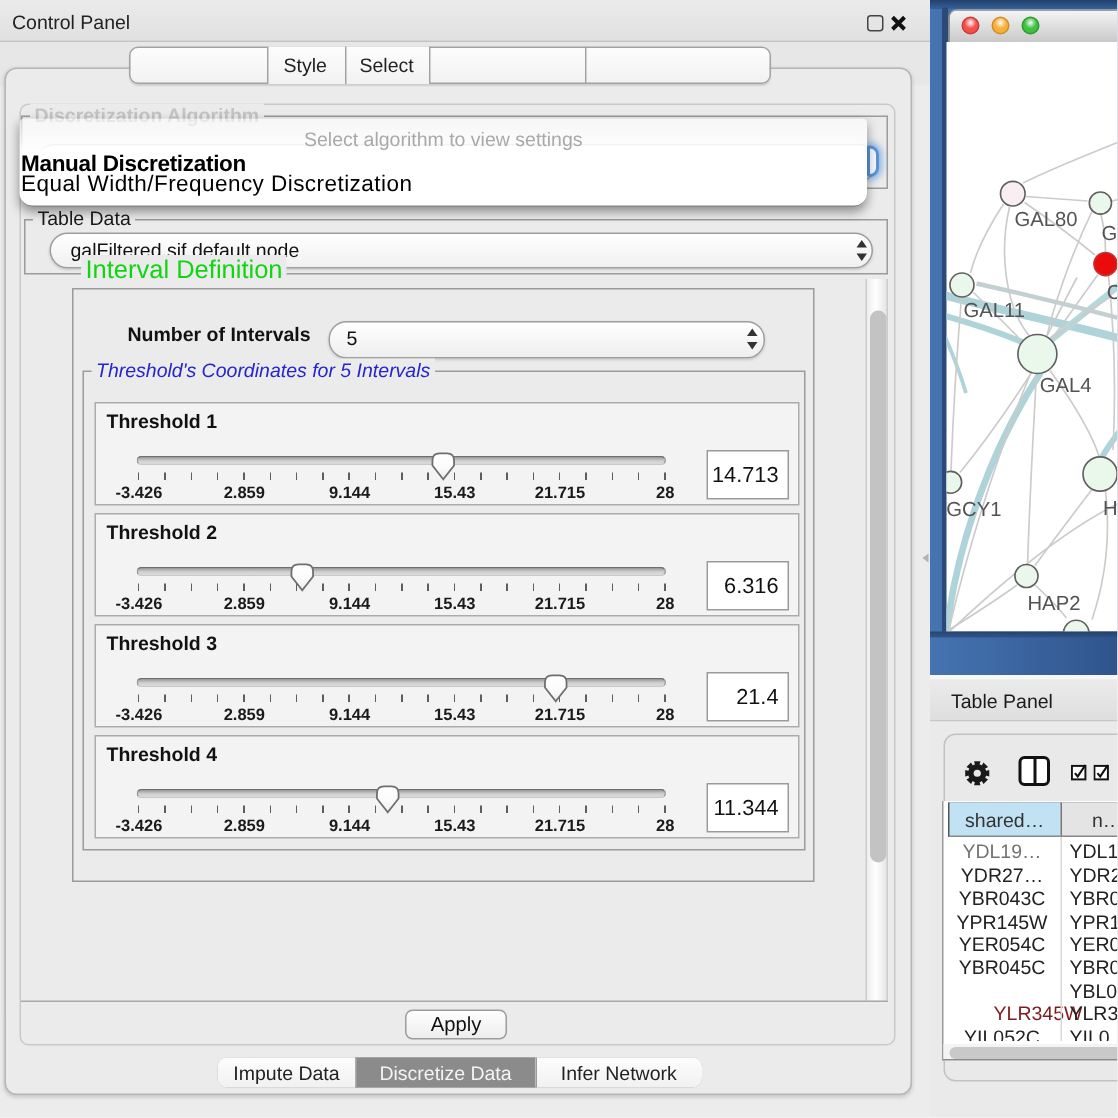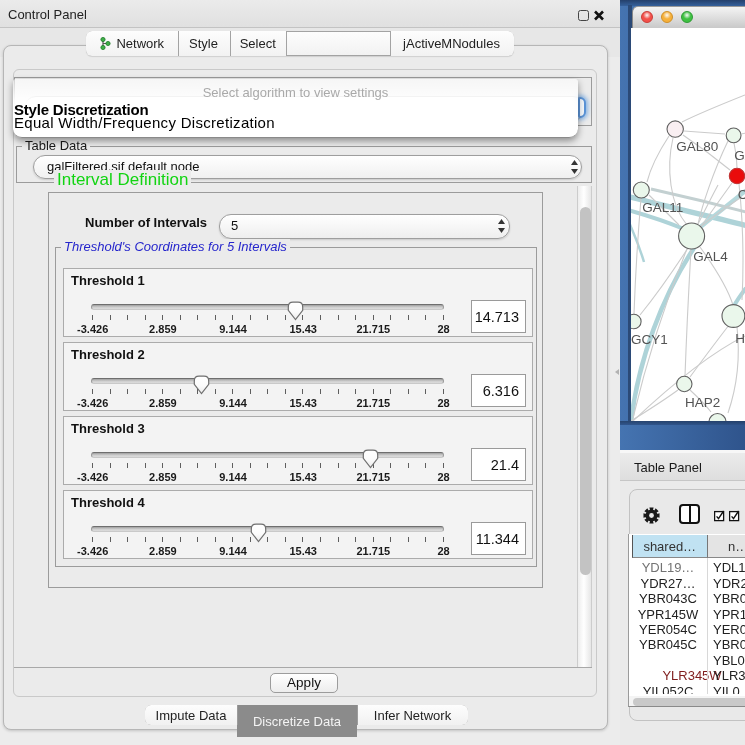--- a/index.html
+++ b/index.html
@@ -11,34 +11,28 @@
 <div style="position:absolute;left:0;top:0;width:620px;height:28px;background:linear-gradient(#ebebeb,#e0e0e0);border-bottom:1px solid #c3c3c3;box-sizing:border-box;"></div>
 <div style="position:absolute;left:8px;top:7px;font-size:13px;color:#222;">Control Panel</div>
 <div style="position:absolute;left:578px;top:10px;width:9px;height:9px;border:1.6px solid #444;border-radius:2.5px;"></div>
 <svg style="position:absolute;left:593px;top:10px;" width="12" height="11" viewBox="0 0 12 11">
       <path d="M2 1.5 L10 9.5 M10 1.5 L2 9.5" stroke="#111" stroke-width="2.6"></path>
     </svg>
 <div style="position:absolute;left:0;top:28px;width:620px;height:29px;background:#e7e7e7;"></div>
 <div style="position:absolute;left:3px;top:45px;width:605px;height:685px;box-sizing:border-box;background:#ebebeb;border:1px solid #b6b6b6;border-radius:8px;box-shadow:0 1px 3px rgba(0,0,0,0.18);"></div>
 <div style="position:absolute;left:13px;top:69px;width:584px;height:628px;box-sizing:border-box;background:#ebebeb;border:1px solid #c9c9c9;border-radius:6px;"></div>
 <div style="position:absolute;left:86px;top:31px;width:428px;height:25px;box-sizing:border-box;border:1px solid #a3a3a3;border-radius:6px;background:linear-gradient(#fdfdfd,#f2f2f2);box-shadow:0 1px 1px rgba(0,0,0,0.12);"></div>
-<div style="position:absolute;left:86px;top:31px;width:91.5px;height:25px;background:linear-gradient(#fdfdfd,#f2f2f2);border-top-left-radius:6px;border-bottom-left-radius:6px;box-sizing:border-box;display:flex;align-items:center;justify-content:center;font-size:13px;color:#222;"><svg width="13" height="15" viewBox="0 0 13 15" style="margin-right:4px;">
-        <path d="M4 4 L4 11 M4 7.5 L9 7.5" stroke="#555" stroke-width="1.2" fill="none"></path>
-        <circle cx="4" cy="3.5" r="2.1" fill="#3fae49" stroke="#1c7a26" stroke-width="0.8"></circle>
-        <circle cx="9" cy="7.5" r="2.1" fill="#3fae49" stroke="#1c7a26" stroke-width="0.8"></circle>
-        <circle cx="4" cy="11.5" r="2.1" fill="#3fae49" stroke="#1c7a26" stroke-width="0.8"></circle>
-      </svg>Network</div>
 <div style="position:absolute;left:177.5px;top:31px;width:52px;height:25px;background:linear-gradient(#fdfdfd,#f2f2f2);box-sizing:border-box;display:flex;align-items:center;justify-content:center;font-size:13px;color:#222;">Style</div>
 <div style="position:absolute;left:229.5px;top:31px;width:56.5px;height:25px;background:linear-gradient(#fdfdfd,#f2f2f2);box-sizing:border-box;display:flex;align-items:center;justify-content:center;font-size:13px;color:#222;">Select</div>
-<div style="position:absolute;left:389.5px;top:31px;width:124px;height:25px;background:linear-gradient(#fdfdfd,#f2f2f2);border-top-right-radius:6px;border-bottom-right-radius:6px;box-sizing:border-box;display:flex;align-items:center;justify-content:center;font-size:13px;color:#222;">jActiveMNodules</div>
 <div style="position:absolute;left:177.5px;top:31px;width:1px;height:25px;background:#a3a3a3;"></div>
 <div style="position:absolute;left:229.5px;top:31px;width:1px;height:25px;background:#a3a3a3;"></div>
 <div style="position:absolute;left:286px;top:31px;width:1px;height:25px;background:#a3a3a3;"></div>
 <div style="position:absolute;left:389.5px;top:31px;width:1px;height:25px;background:#a3a3a3;"></div>
 <div style="position:absolute;left:14px;top:77px;width:578px;height:49px;box-sizing:border-box;border:1px solid #9b9b9b;"></div>
+    <div style="position:absolute;left:20px;top:69px;padding:0 3px;background:#ebebeb;font-size:13px;font-weight:bold;color:#c4c4c4;white-space:nowrap;">Discretization Algorithm</div>
 <div style="position:absolute;left:24px;top:95.5px;width:561px;height:25px;box-sizing:border-box;background:#fff;border:1px solid #a6a6a6;border-radius:12px;"></div>
 <div style="position:absolute;left:577.5px;top:97px;width:8px;height:21px;box-sizing:border-box;background:#f4f8fc;border:2px solid #5b93d6;border-radius:3px 9px 9px 3px;box-shadow:0 0 4px 2px rgba(100,160,225,0.7);"></div>
 <div style="position:absolute;left:16px;top:146px;width:576px;height:37px;box-sizing:border-box;border:1px solid #9b9b9b;"></div>
     <div style="position:absolute;left:22px;top:138px;padding:0 3px;background:#ebebeb;font-size:13px;font-weight:normal;color:#1a1a1a;white-space:nowrap;">Table Data</div>
 <div style="position:absolute;left:33px;top:155px;width:549px;height:24px;box-sizing:border-box;background:linear-gradient(#ffffff,#f0f0f0);border:1px solid #9e9e9e;border-radius:12px;box-shadow:0 1px 2px rgba(0,0,0,0.15);"></div>
 <div style="position:absolute;left:47px;top:159px;font-size:13px;color:#111;">galFiltered.sif default node</div>
 <div style="position:absolute;left:570px;top:159px;"><svg width="9" height="16" viewBox="0 0 9 16">
         <path d="M4.5 1 L8 6 L1 6 Z" fill="#333"></path>
         <path d="M4.5 15 L8 10 L1 10 Z" fill="#333"></path>
       </svg></div>
@@ -136,28 +130,28 @@
       </defs>
       <path d="M1.3 6 Q1.3 1.2 6 1.2 L11 1.2 Q15.7 1.2 15.7 6 L15.7 9.3 L8.5 18.6 L1.3 9.3 Z" fill="url(#tg)" stroke="#6f6f6f" stroke-width="1.2"></path>
     </svg>
     <div style="position:absolute;left:471px;top:522px;width:55px;height:33px;box-sizing:border-box;background:#fff;border:1px solid #9a9a9a;display:flex;align-items:center;justify-content:flex-end;padding-right:6px;font-size:14.5px;color:#111;">11.344</div>
 <div style="position:absolute;left:577px;top:186px;width:15px;height:481px;box-sizing:border-box;background:linear-gradient(90deg,#ededed,#ffffff 45%,#e6e6e6);border-left:1px solid #cccccc;border-right:1px solid #cccccc;"></div>
 <div style="position:absolute;left:580px;top:207px;width:11px;height:368px;background:#c3c3c3;border-radius:6px;"></div>
 <div style="position:absolute;left:14px;top:666.5px;width:578px;height:1px;background:#a8a8a8;"></div>
 <div style="position:absolute;left:270px;top:672.5px;width:68px;height:20px;box-sizing:border-box;background:linear-gradient(#ffffff,#ededed);border:1px solid #9c9c9c;border-radius:5px;display:flex;align-items:center;justify-content:center;font-size:13.5px;color:#111;">Apply</div>
 <div style="position:absolute;left:145px;top:705px;width:323px;height:20px;box-sizing:border-box;border:1px solid #9c9c9c;border-radius:6px;background:#fafafa;"></div>
 <div style="position:absolute;left:145px;top:705px;width:92px;height:20px;background:linear-gradient(#fdfdfd,#f1f1f1);border-top-left-radius:6px;border-bottom-left-radius:6px;box-sizing:border-box;display:flex;align-items:center;justify-content:center;font-size:13px;color:#222;">Impute Data</div>
-<div style="position:absolute;left:237px;top:705px;width:120px;height:32px;background:#8b8b8b;box-sizing:border-box;display:flex;align-items:center;justify-content:center;font-size:13px;color:#f4f4f4;">Discretize Data</div>
+<div style="position:absolute;left:237px;top:705px;width:120px;height:20px;background:#8b8b8b;box-sizing:border-box;display:flex;align-items:center;justify-content:center;font-size:13px;color:#f4f4f4;">Discretize Data</div>
 <div style="position:absolute;left:357px;top:705px;width:111px;height:20px;background:linear-gradient(#fdfdfd,#f1f1f1);border-top-right-radius:6px;border-bottom-right-radius:6px;box-sizing:border-box;display:flex;align-items:center;justify-content:center;font-size:13px;color:#222;">Infer Network</div>
 <div style="position:absolute;left:237px;top:705px;width:1px;height:20px;background:#9c9c9c;"></div>
 <div style="position:absolute;left:357px;top:705px;width:1px;height:20px;background:#9c9c9c;"></div>
 <div style="position:absolute;left:615px;top:369px;width:0;height:0;border-top:3px solid transparent;border-bottom:3px solid transparent;border-right:4px solid #9a9a9a;opacity:0.7;"></div>
 <div style="position:absolute;left:13px;top:79px;width:565px;height:58px;background:linear-gradient(rgba(255,255,255,0.55),rgba(255,255,255,0.95) 38%,#ffffff 60%);border-radius:3px 3px 9px 9px;border-bottom:1px solid #8a8a8a;box-shadow:0 3px 7px rgba(0,0,0,0.4);"></div>
 <div style="position:absolute;left:13px;top:85px;width:565px;text-align:center;font-size:13px;color:#a9a9a9;">Select algorithm to view settings</div>
-<div style="position:absolute;left:14px;top:101px;font-size:15px;font-weight:bold;color:#000;letter-spacing:-0.2px;">Style Discretization</div>
+<div style="position:absolute;left:14px;top:101px;font-size:15px;font-weight:bold;color:#000;letter-spacing:-0.2px;">Manual Discretization</div>
 <div style="position:absolute;left:14px;top:114.3px;font-size:15px;color:#000;letter-spacing:0.3px;">Equal Width/Frequency Discretization</div>
 <div style="position:absolute;left:620px;top:0;width:125px;height:450px;background:linear-gradient(90deg,#4574b1,#2f548c);"></div>
 <div style="position:absolute;left:620px;top:0;width:125px;height:6px;background:linear-gradient(#24406b,#35619c);"></div>
 <div style="position:absolute;left:632px;top:6px;width:113px;height:22px;background:linear-gradient(#f4f4f4,#c9c9c9);border-top-left-radius:6px;border-left:1px solid #888;border-top:1px solid #999;box-sizing:border-box;"></div>
 <div style="position:absolute;left:641px;top:11px;width:12px;height:12px;border-radius:50%;background:radial-gradient(circle at 50% 32%, #ffffffcc 0%, #f3504a 45%, #f3504a);border:1px solid #c93b36;box-sizing:border-box;"></div>
 <div style="position:absolute;left:661px;top:11px;width:12px;height:12px;border-radius:50%;background:radial-gradient(circle at 50% 32%, #ffffffcc 0%, #f6b03a 45%, #f6b03a);border:1px solid #cf8e25;box-sizing:border-box;"></div>
 <div style="position:absolute;left:681px;top:11px;width:12px;height:12px;border-radius:50%;background:radial-gradient(circle at 50% 32%, #ffffffcc 0%, #3fc142 45%, #3fc142);border:1px solid #2c9a33;box-sizing:border-box;"></div>
 <div style="position:absolute;left:628px;top:5px;width:3.5px;height:416px;background:#2b4a77;"></div>
 <svg style="position:absolute;left:631px;top:28px;background:#ffffff;" width="114" height="393" viewBox="0 0 114 393">
       <g transform="translate(-631,-28)" fill="none">

